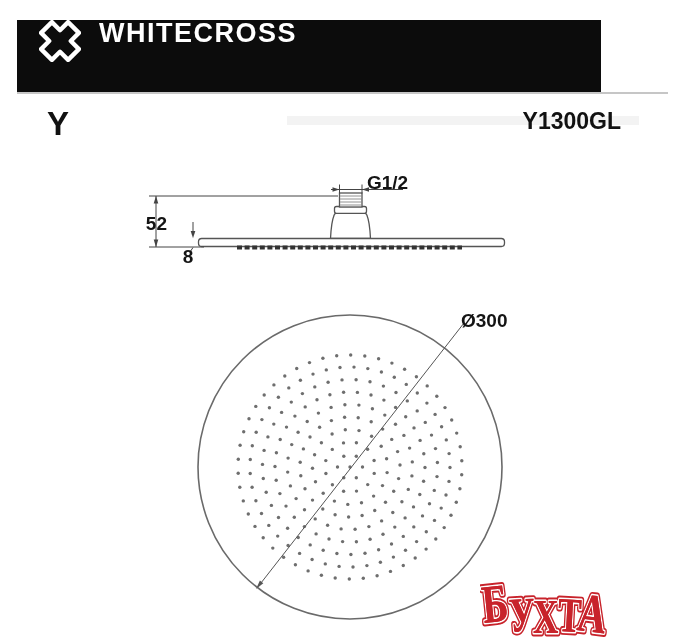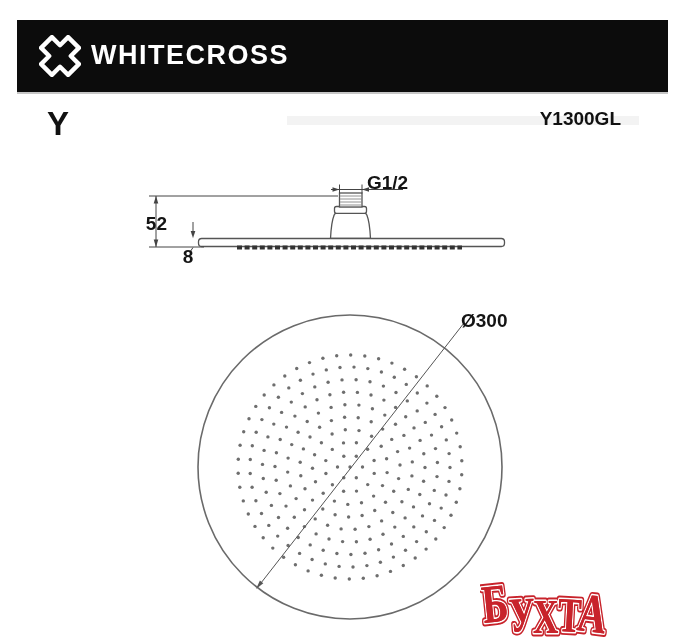--- a/index.html
+++ b/index.html
@@ -1,36 +1,37 @@
 <!DOCTYPE html>
 <html><head>
 <meta charset="utf-8">
 <style>
   html,body{margin:0;padding:0;}
   body{
     width:689px;height:640px;position:relative;overflow:hidden;
     background:#ffffff;font-family:"Liberation Sans",sans-serif;
   }
   .header-bar{
-    position:absolute;left:17px;top:20px;width:651px;height:72px;
-    background:#0c0c0c;display:flex;align-items:center;padding-left:22px;
+    position:absolute;left:17px;top:20px;width:584px;height:72px;
+    background:#0c0c0c;display:flex;padding-left:22px;
     box-sizing:border-box;
+    gap:8px;
   }
   .header-shadow{
     position:absolute;left:17px;top:92px;width:651px;height:2px;background:#c6c6c6;
   }
   .brand-text{
     color:#ffffff;font-size:27px;font-weight:700;letter-spacing:1.5px;
     margin-left:10px;margin-top:-2px;
   }
   .series-label{
     position:absolute;left:47px;top:105px;font-size:33px;font-weight:700;color:#111;
   }
   .model-label{
-    position:absolute;right:68px;top:108px;font-size:19px;font-weight:700;color:#111;
+    position:absolute;right:68px;top:108px;font-size:23px;font-weight:700;color:#111;
   }
   .faint-band{
     position:absolute;left:287px;top:116px;width:352px;height:9px;background:#f3f3f3;
   }
   .drawing-svg{position:absolute;left:0;top:0;}
   .dim-text{
     font-family:"Liberation Sans",sans-serif;font-size:19px;font-weight:700;fill:#141414;
   }
   .watermark-svg{position:absolute;left:480px;top:564px;}
 </style>

